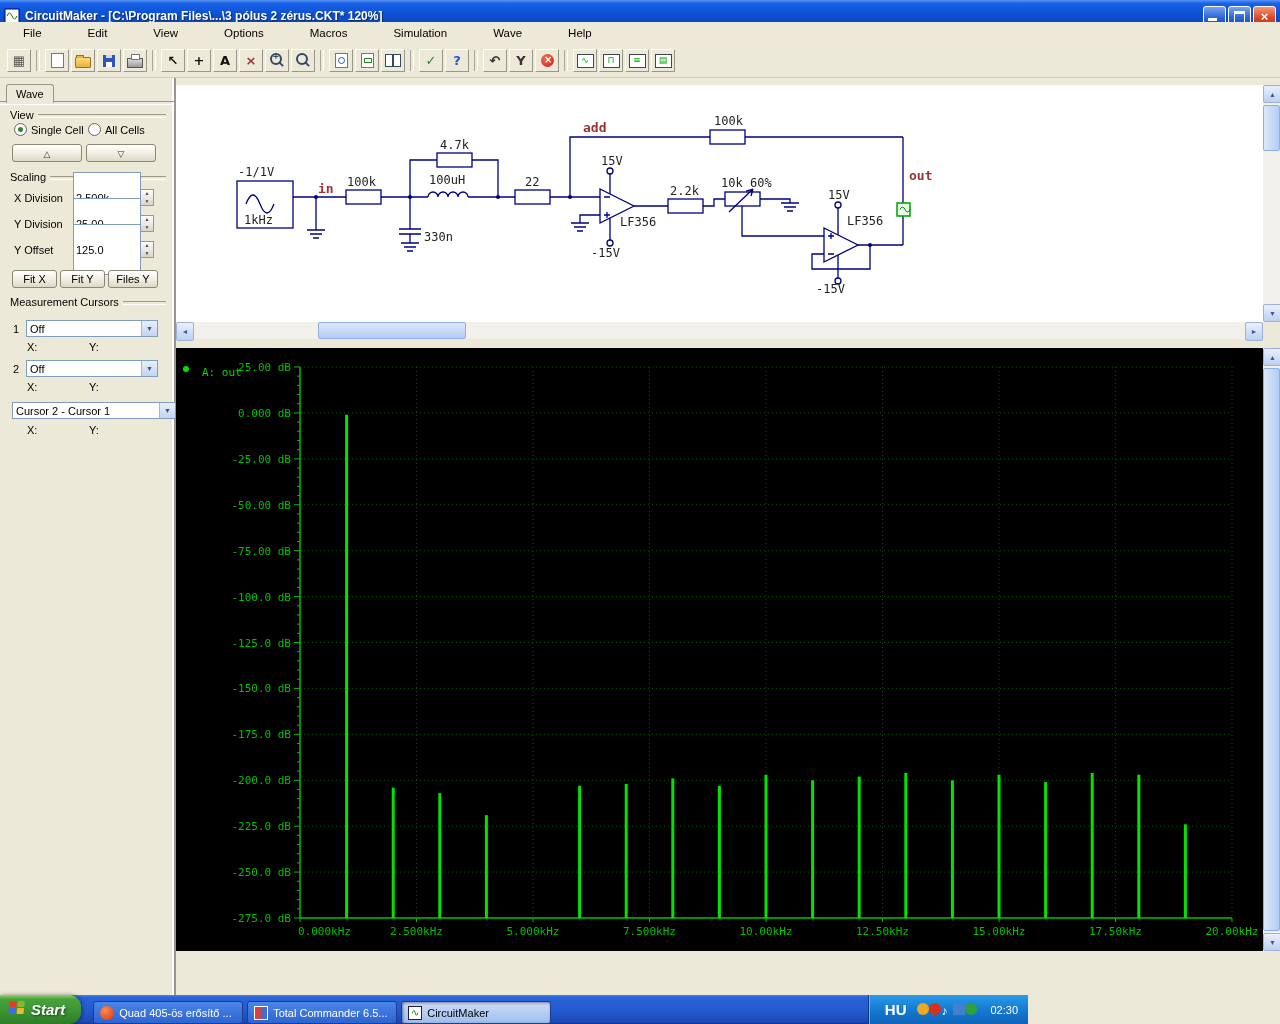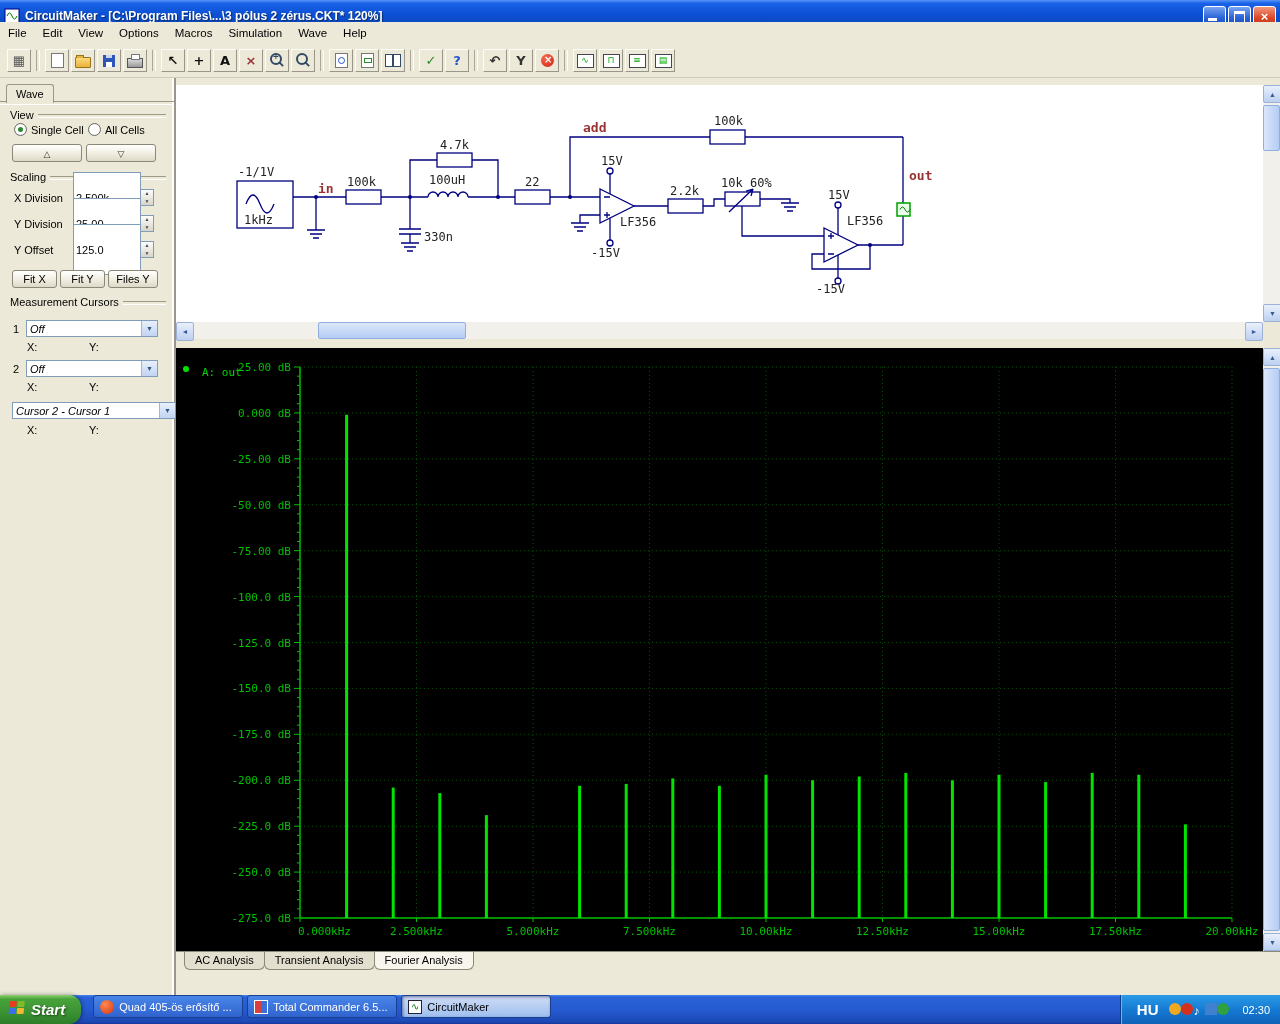--- a/index.html
+++ b/index.html
@@ -16,21 +16,21 @@
   .wbtn{width:21px;height:18px;border-radius:3px;border:1px solid #fff;
     background:linear-gradient(180deg,#7aa4f2,#2a64d8 60%,#1c50bc);display:flex;align-items:center;justify-content:center;position:relative;}
   .wbtn.close{background:linear-gradient(180deg,#f2987c,#dc4828 60%,#c03818);}
   .min-glyph{position:absolute;left:4px;bottom:4px;width:9px;height:3px;background:#fff;}
   .restore-glyph{position:absolute;left:5px;top:4px;width:9px;height:8px;border:1px solid #fff;border-top:3px solid #fff;background:transparent;}
   .close-glyph{color:#fff;font-weight:bold;font-size:13px;line-height:1;}
 
   
   .menubar{position:absolute;left:0;top:22px;width:1280px;height:22px;background:#ece9d8;
     display:flex;align-items:center;border-bottom:1px solid #d8d4c4;}
-  .mitem{padding:3px 8px;font-size:11.5px;}
+  .mitem{padding:3px 23px;font-size:11.5px;}
 
   
   .toolbar{position:absolute;left:0;top:44px;width:1280px;height:34px;background:#ece9d8;
     display:flex;align-items:center;padding-left:6px;box-sizing:border-box;border-bottom:1px solid #cfccba;}
   .tbtn{width:24px;height:23px;display:inline-flex;align-items:center;justify-content:center;
     background:#ece9d8;border:1px solid;border-color:#fdfdf8 #9a9689 #9a9689 #fdfdf8;margin:0 1px;padding:0;
     font-family:"DejaVu Sans",sans-serif;}
   .tsep{width:2px;height:21px;border-left:1px solid #aca899;border-right:1px solid #fff;margin:0 4px;display:inline-block;}
   .tglyph{font-size:13px;font-weight:bold;line-height:1;}
   .ic-page{width:11px;height:13px;background:#fff;border:1px solid #777;display:inline-block;}
@@ -70,21 +70,21 @@
   .xpbtn{position:absolute;height:18px;font-size:11px;font-family:"Liberation Sans",sans-serif;
     background:linear-gradient(#ffffff,#f0ede0 55%,#ddd9c8);border:1px solid #8a8878;border-radius:3px;padding:0;}
   .xpbtn .tri{font-size:9px;color:#333;}
   .form-row{position:absolute;left:14px;display:flex;align-items:center;height:17px;}
   .flabel{width:54px;margin-right:5px;font-size:11px;}
   .txt{width:62px;height:15px;border:1px solid #7f9db9;font-size:11px;padding:17px 2px;font-family:"Liberation Sans",sans-serif;}
   .spin{display:inline-flex;flex-direction:column;width:13px;height:17px;border:1px solid #7f9db9;border-left:none;
     background:linear-gradient(#fdfdfb,#d8d4c8);box-sizing:border-box;}
   .spin span{flex:1;font-size:5px;line-height:7px;text-align:center;color:#445;}
   .combo{position:absolute;height:17px;border:1px solid #7f9db9;background:#fff;display:flex;align-items:center;font-size:11px;box-sizing:border-box;}
-  .cval{flex:1;padding-left:3px;white-space:nowrap;overflow:hidden;font-style:italic;}
+  .cval{flex:1;padding-left:3px;white-space:nowrap;overflow:hidden;}
   .cbtn{width:15px;align-self:stretch;background:linear-gradient(#e8f0fc,#c2d4f2);border-left:1px solid #9db6dc;
     font-size:7px;display:flex;align-items:center;justify-content:center;color:#35558a;}
   .numlbl{position:absolute;font-size:11px;}
   .xy{position:absolute;font-size:11px;}
 
   
   .schem-canvas{position:absolute;left:176px;top:7px;width:1087px;height:237px;background:#fff;}
   .schem-canvas svg{display:block;}
   .w{stroke:#000080;stroke-width:1.3;fill:none;}
   .comp{fill:#fff;stroke:#000080;stroke-width:1.3;}
@@ -114,23 +114,23 @@
   .plot-vscroll{right:0;top:0;width:17px;height:603px;}
 
   
   .tabsrow{position:absolute;left:176px;top:873px;width:1104px;height:22px;background:#ece9d8;
     border-top:1px solid #8a8878;display:flex;align-items:flex-start;padding-left:8px;box-sizing:border-box;}
   .atab{padding:2px 10px 3px;border:1px solid #8a8878;border-top:none;border-radius:0 0 6px 6px;margin-right:-1px;
     background:#e2dfcf;font-size:11px;}
   .atab.active{background:#f7f5ec;z-index:2;position:relative;}
 
   
-  .taskbar{position:absolute;left:0;top:995px;width:1280px;height:29px;
+  .taskbar{position:absolute;left:0;top:995px;width:1028px;height:29px;
     background:linear-gradient(180deg,#4584ef 0%,#2a62d8 8%,#2559cf 55%,#1c49b4 92%,#15379a 100%);
-    display:flex;align-items:flex-start;}
+    display:flex;align-items:flex-end;}
   .startbtn{height:29px;padding:0 16px 0 8px;border-radius:0 12px 12px 0;display:flex;align-items:center;gap:5px;
     background:linear-gradient(180deg,#8ed06e 0%,#48a33a 14%,#3c9434 55%,#2e7d28 100%);
     box-shadow:1px 0 4px rgba(0,0,0,.4);color:#fff;font-size:15px;font-style:italic;font-weight:bold;
     text-shadow:1px 1px 2px #1c4a14;margin-right:12px;}
   .task{width:150px;height:23px;margin-right:4px;border-radius:3px;border:1px solid #1b3f8f;
     background:linear-gradient(#4a86e8,#2f63cf);color:#fff;font-size:11px;display:flex;align-items:center;gap:5px;
     padding:0 6px;box-sizing:border-box;overflow:hidden;white-space:nowrap;}
   .task.active{background:linear-gradient(#cfdcf5,#9ebfef);color:#000;box-shadow:inset 1px 1px 3px rgba(0,0,60,.45);}
   .ticon{width:14px;height:14px;flex:none;display:inline-block;}
   .ticon.browser{border-radius:50%;background:radial-gradient(circle at 35% 30%,#ff8a50,#d83414);}
@@ -617,25 +617,20 @@
       </div>
       <div class="vscroll plot-vscroll">
         <span class="sarrow">▲</span>
         <span class="vtrack">
             <span class="vthumb full"></span>
           </span>
         <span class="sarrow">▼</span>
       </div>
     </div>
 
-    <div class="tabsrow">
-      <span class="atab">AC Analysis</span>
-      <span class="atab">Transient Analysis</span>
-      <span class="atab active">Fourier Analysis</span>
-    </div>
   </div>
 
   <div class="taskbar">
     <div class="startbtn">
       <span>
         <svg width="18" height="16" viewBox="0 0 18 16">
             <g transform="skewX(-6)">
               <rect x="2" y="1" width="7" height="6" rx="1" fill="#ea3b23"></rect>
               <rect x="10" y="1" width="7" height="6" rx="1" fill="#7cbb2a"></rect>
               <rect x="2" y="8" width="7" height="6" rx="1" fill="#3b6ff0"></rect>

